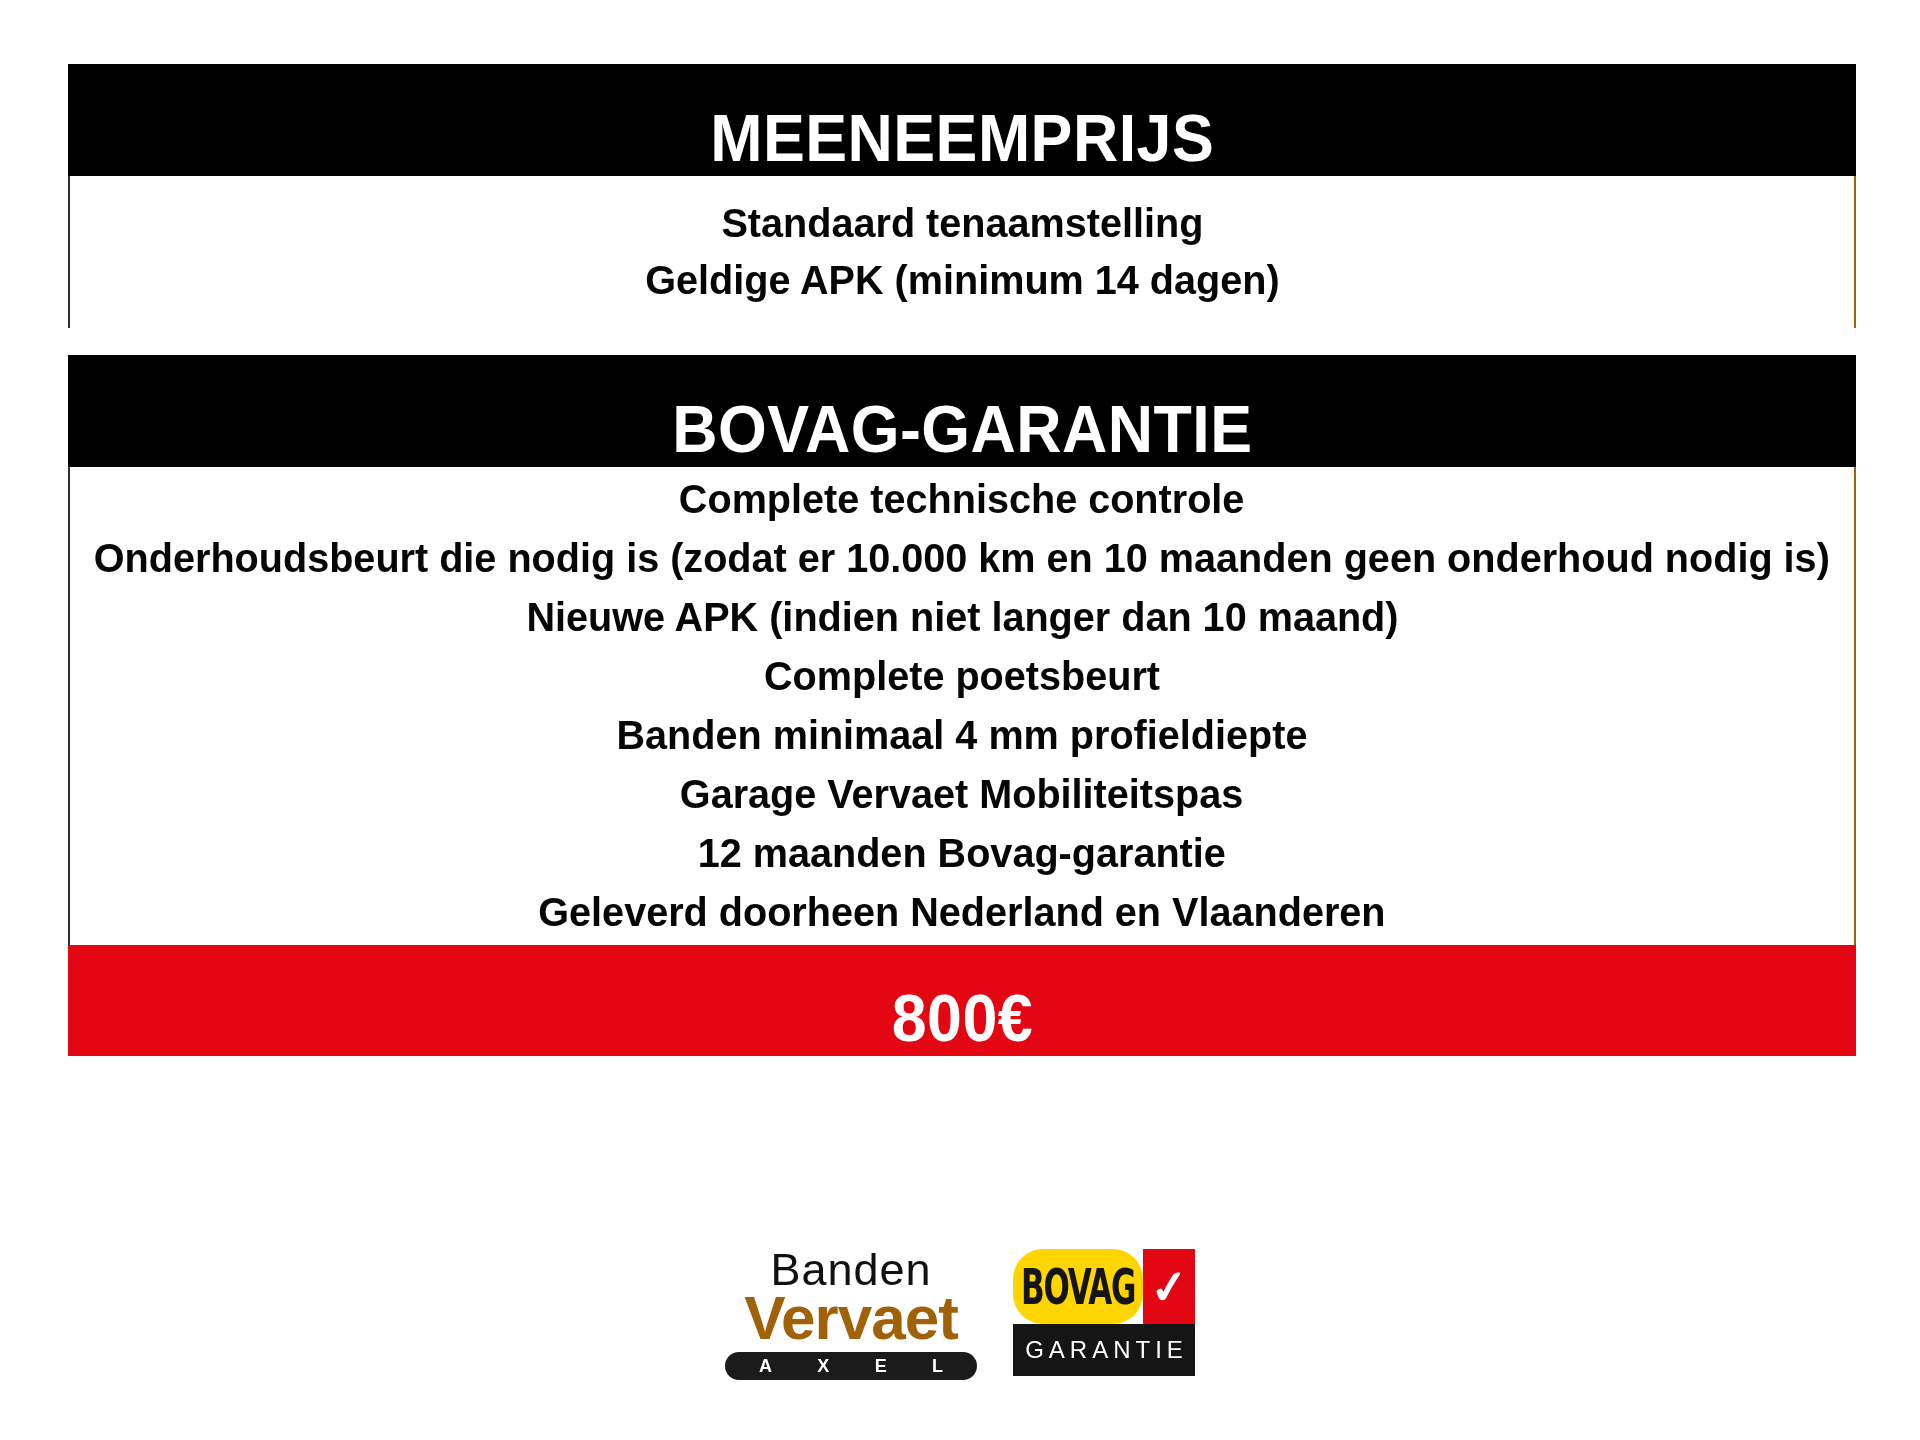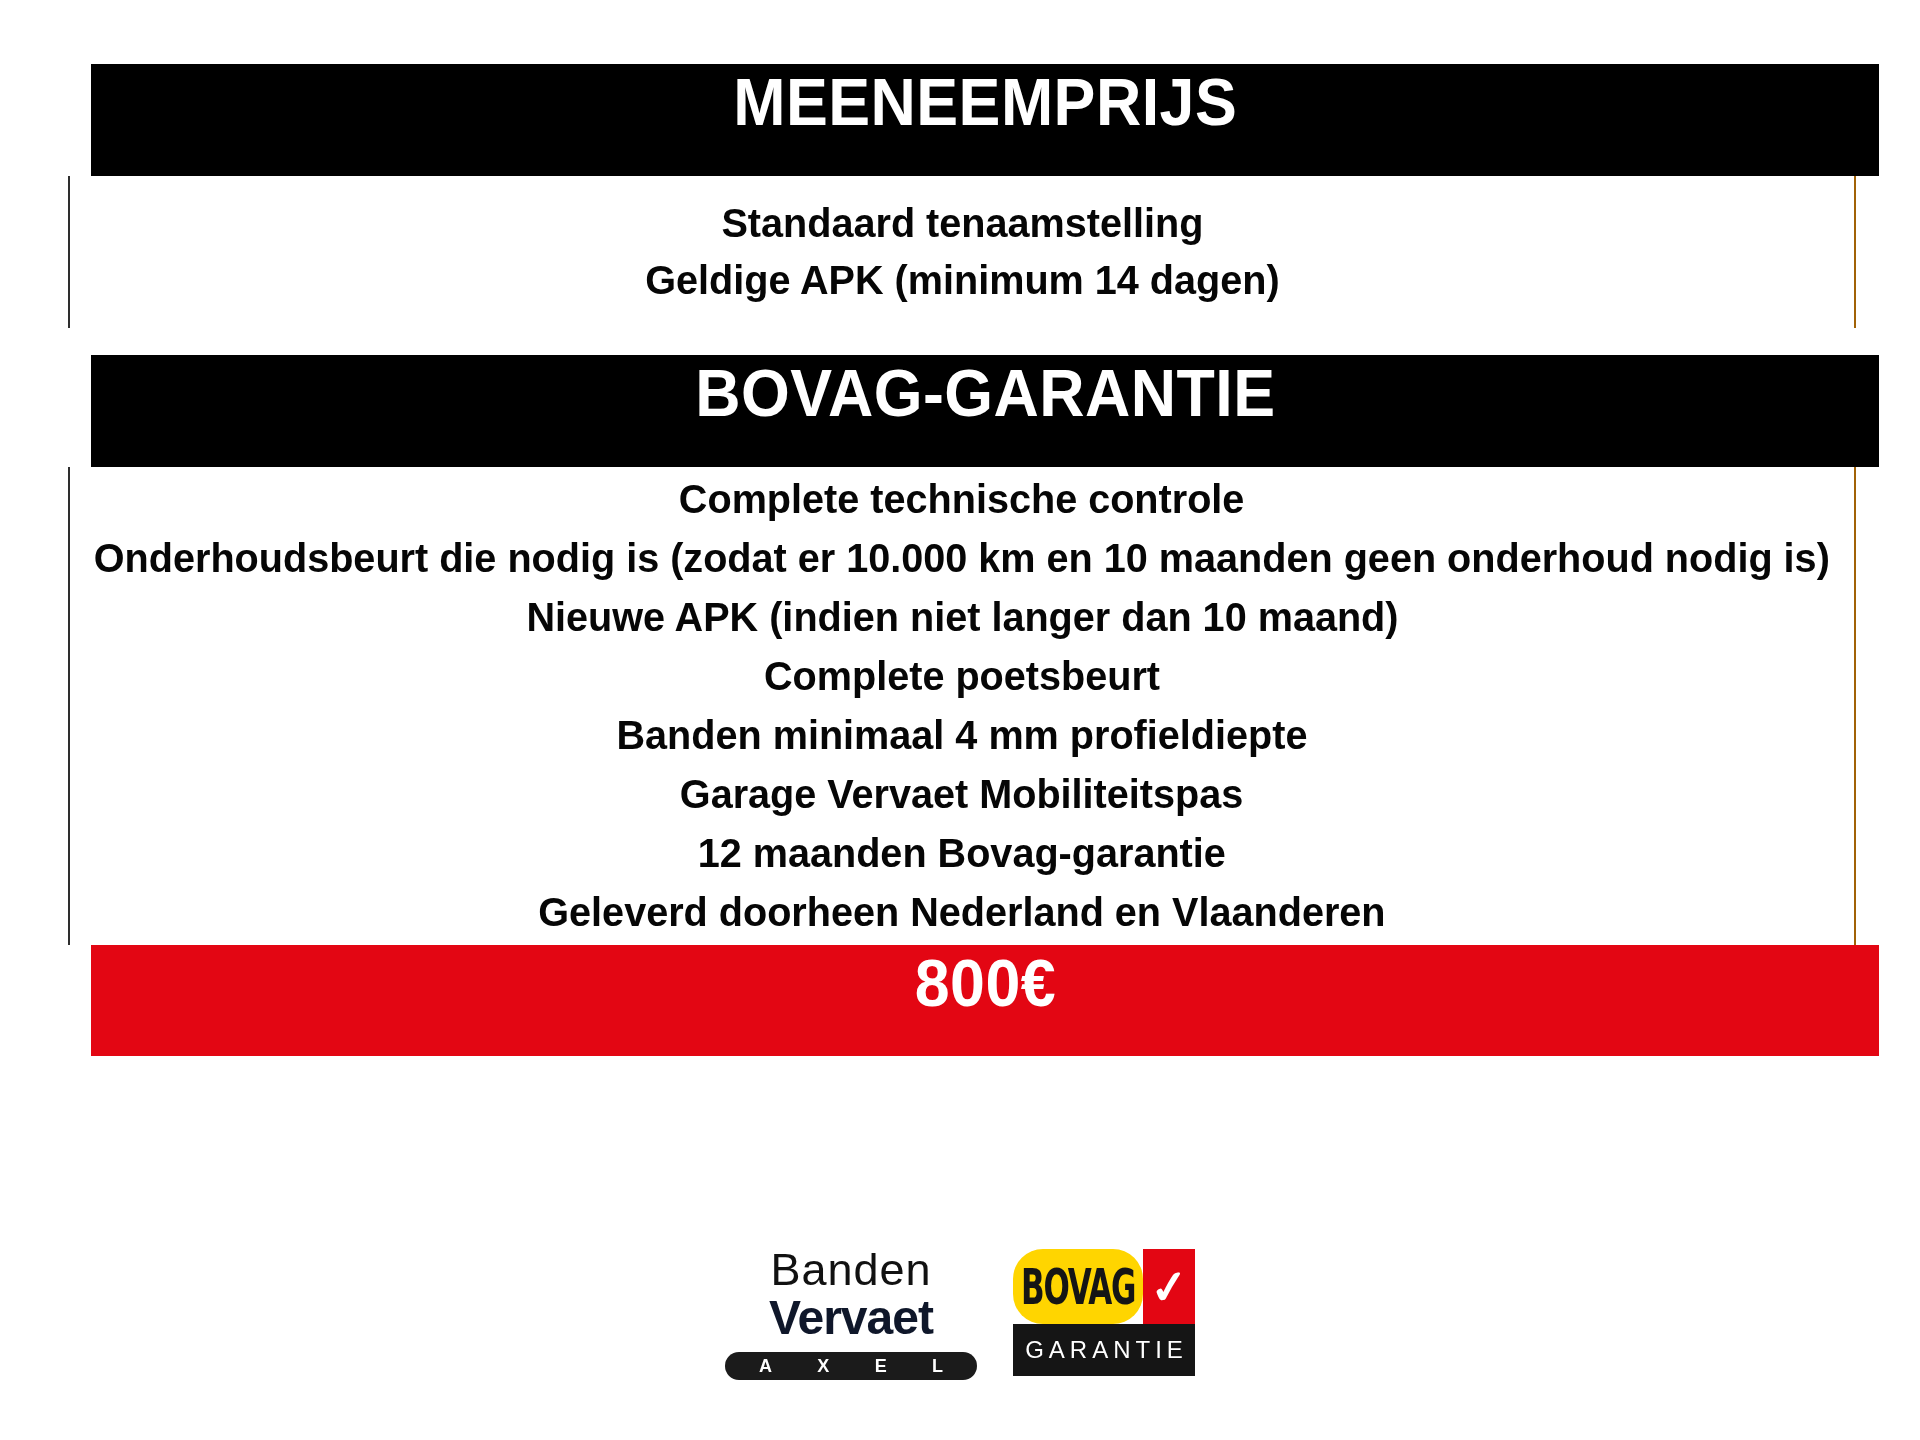--- a/index.html
+++ b/index.html
@@ -19,24 +19,23 @@
   .poster {
     position: absolute;
     top: 64px;
     left: 68px;
     width: 1788px;
   }
 
   
   .bar {
     display: flex;
-    align-items: flex-start;
+    align-items: flex-end;
     justify-content: center;
     width: 100%;
-    margin-left: 23px;
   }
   .bar-black {
     background: #000000;
     height: 112px;
   }
   .bar-red {
     background: #e30613;
     height: 110px;
   }
   .bar-red.price {
@@ -101,23 +100,23 @@
     align-items: center;
   }
   .vervaet-garage {
     color: #111111;
     font-size: 45px;
     line-height: 42px;
     letter-spacing: 1px;
     font-weight: normal;
   }
   .vervaet-name {
-    color: #0f172a;
-    font-weight: bold;
-    font-size: 48px;
+    color: #a16207;
+    font-weight: bold;
+    font-size: 62px;
     line-height: 52px;
     margin-top: 1px;
     letter-spacing: -1px;
   }
   .axel-pill {
     margin-top: 8px;
     width: 252px;
     height: 28px;
     background: #1b1b1b;
     border-radius: 15px;

